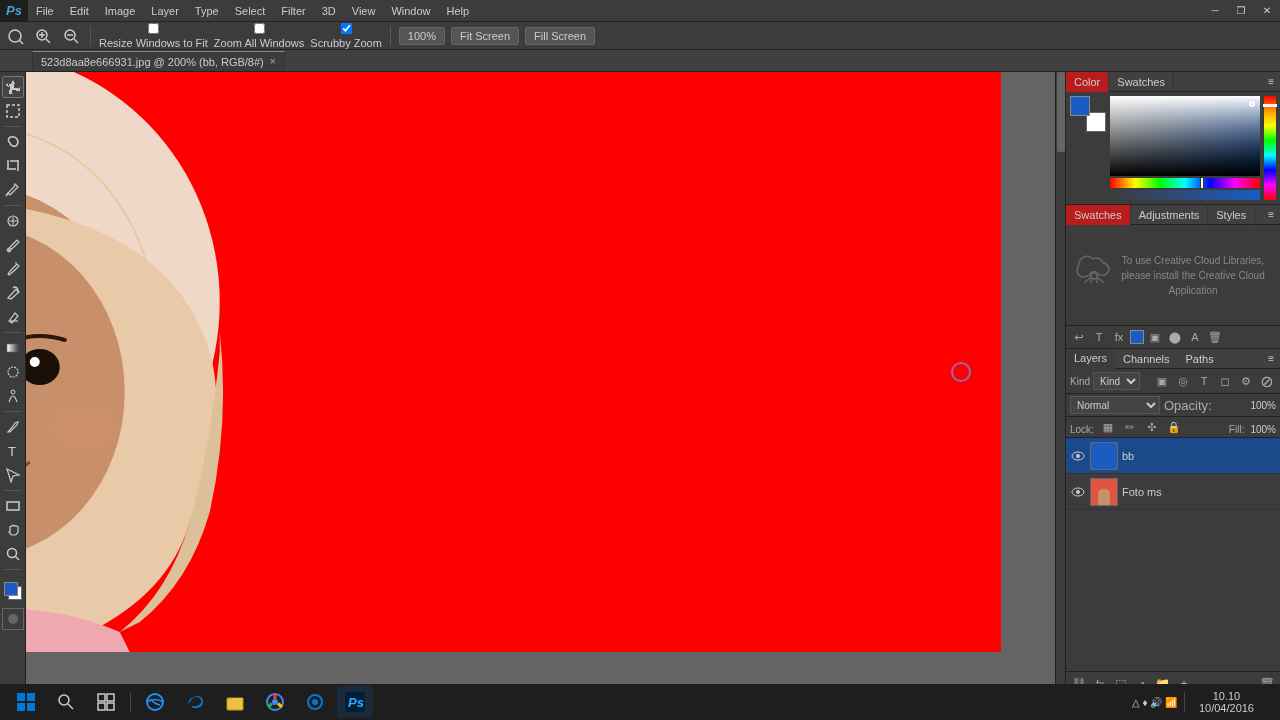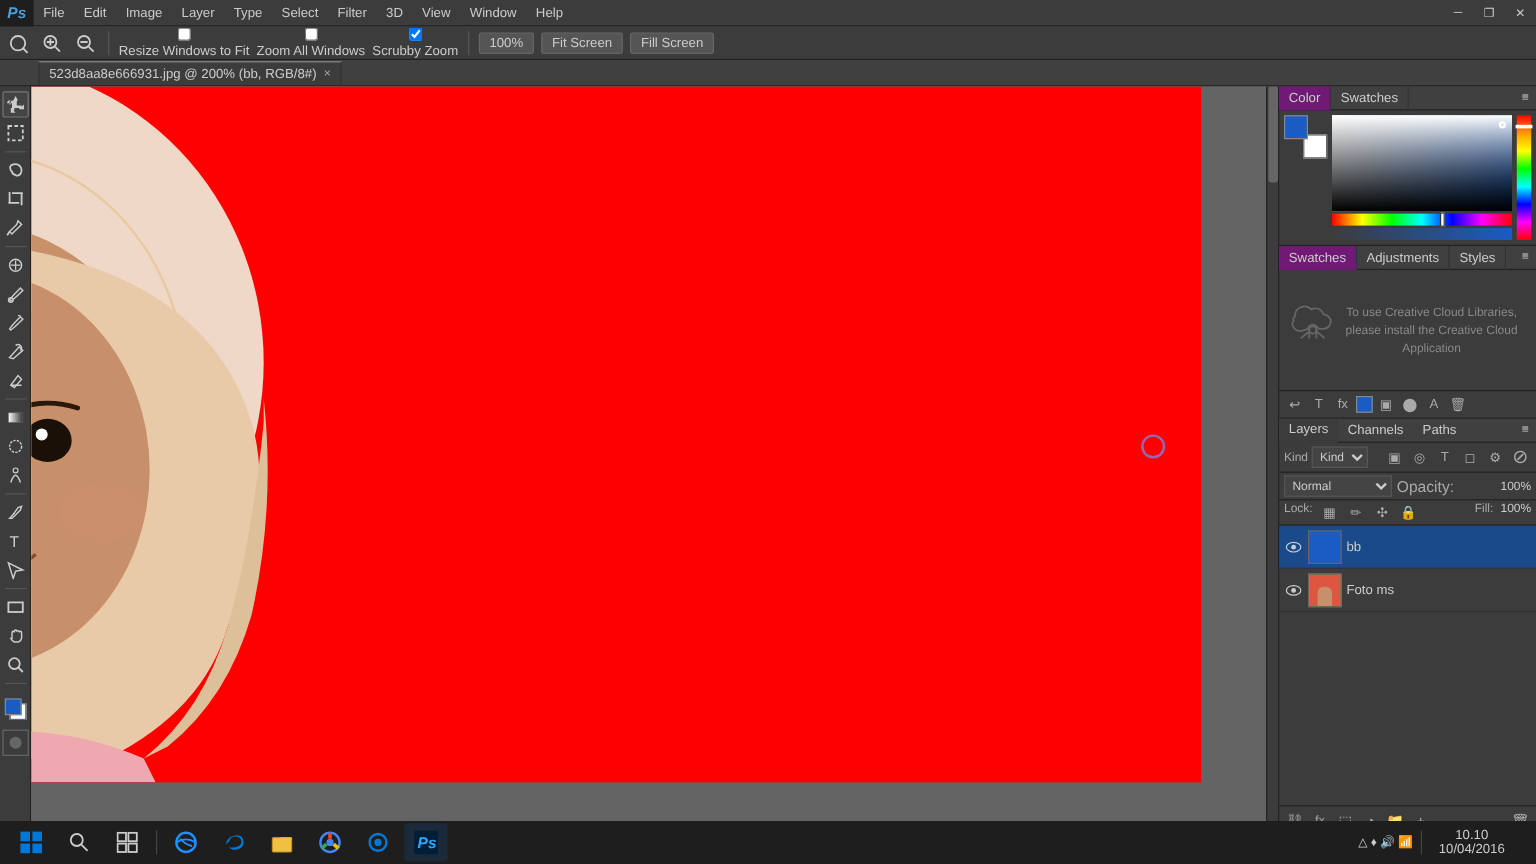--- a/index.html
+++ b/index.html
@@ -108,21 +108,21 @@
     #color-panel {
       border-bottom: 1px solid #222;
     }
     #color-tabs {
       display: flex; background: #404040; border-bottom: 1px solid #222; height: 20px;
     }
     .panel-tab {
       padding: 0 8px; height: 20px; display: flex; align-items: center; font-size: 11px;
       color: #ccc; cursor: pointer; border-right: 1px solid #333;
     }
-    .panel-tab.active { background: #701a75; }
+    .panel-tab.active { background: #b91c1c; }
     .panel-collapse { margin-left: auto; padding: 0 6px; cursor: pointer; color: #ccc; font-size: 10px; display: flex; align-items: center; }
 
     #color-content { padding: 4px; }
     #color-picker-area { display: flex; gap: 4px; }
     #fg-bg {
       position: relative; width: 36px; height: 36px;
     }
     #bg-square { position: absolute; bottom: 0; right: 0; width: 20px; height: 20px; background: #fff; border: 1px solid #666; }
     #fg-square { position: absolute; top: 0; left: 0; width: 20px; height: 20px; background: #1a5bc4; border: 1px solid #888; }
 
@@ -171,21 +171,21 @@
     #layers-tabs { display: flex; background: #404040; border-bottom: 1px solid #222; height: 20px; }
     .layers-tab { padding: 0 8px; height: 20px; display: flex; align-items: center; font-size: 11px; color: #ccc; cursor: pointer; }
     .layers-tab.active { background: #3c3c3c; border-bottom: 2px solid #3c3c3c; }
     #layers-options {
       padding: 3px 4px; display: flex; align-items: center; gap: 3px; border-bottom: 1px solid #222;
     }
     select.layers-select { background: #444; border: 1px solid #555; color: #ccc; font-size: 10px; height: 18px; padding: 0 2px; }
     #blend-row { display: flex; align-items: center; padding: 2px 4px; border-bottom: 1px solid #222; gap: 4px; }
     .row-label { font-size: 13px; color: #aaa; width: 40px; }
     .row-value { font-size: 10px; color: #ccc; margin-left: auto; }
-    #lock-row { display: flex; align-items: flex-start; padding: 2px 4px; border-bottom: 1px solid #222; gap: 6px; }
+    #lock-row { display: flex; align-items: flex-end; padding: 2px 4px; border-bottom: 1px solid #222; gap: 6px; }
     .lock-icon-btn { width: 16px; height: 16px; display: flex; align-items: center; justify-content: center; cursor: pointer; color: #aaa; font-size: 11px; }
 
     #layers-list { flex: 1; overflow-y: auto; }
     .layer-item {
       display: flex; align-items: center; height: 36px; padding: 0 4px; gap: 4px;
       border-bottom: 1px solid #333; cursor: pointer;
     }
     .layer-item.active { background: #1a4a8a; }
     .layer-vis { width: 16px; height: 16px; display: flex; align-items: center; justify-content: center; cursor: pointer; color: #aaa; }
     .layer-thumb {

